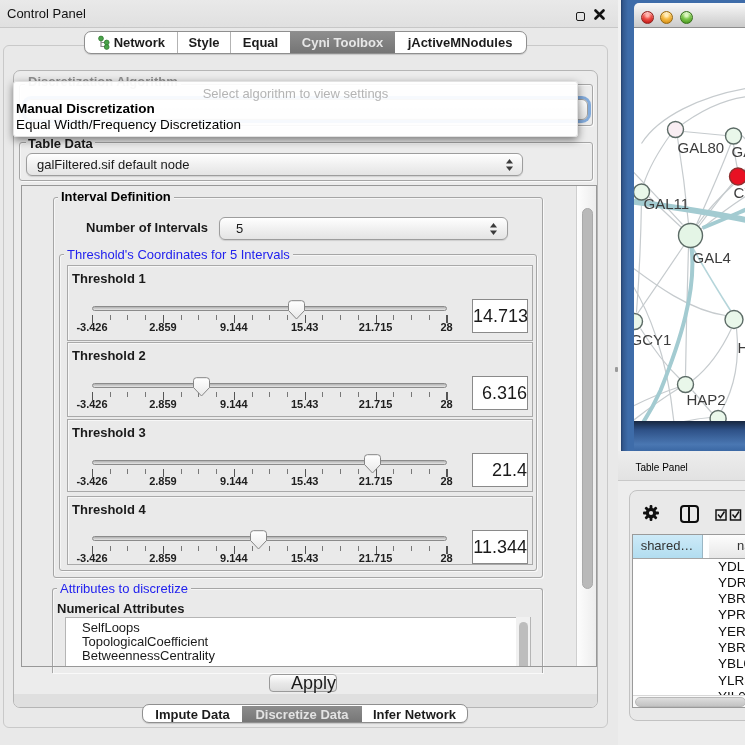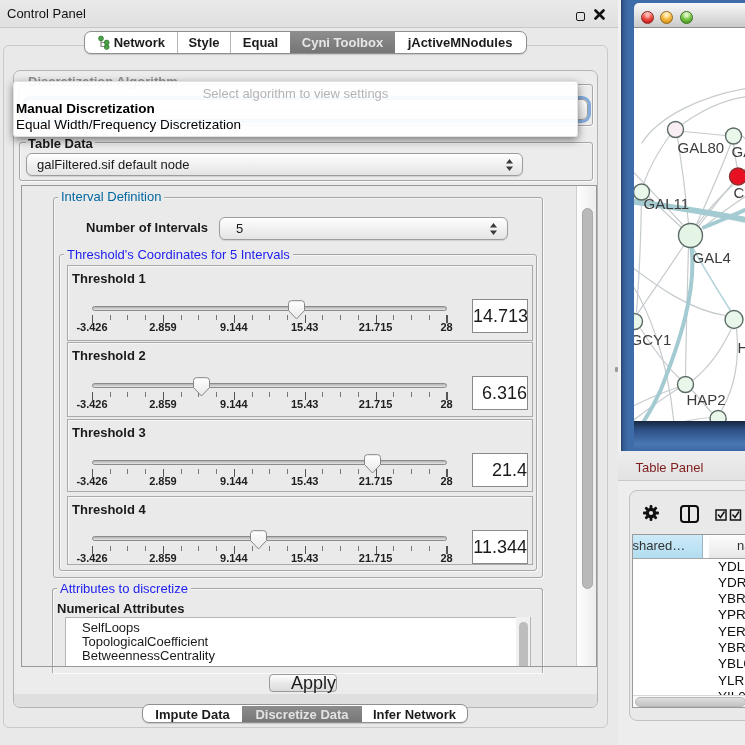--- a/index.html
+++ b/index.html
@@ -53,21 +53,21 @@
       <path d="M4.5 1 L8 5.4 H1 Z" fill="#3a3a3a"></path>
       <path d="M4.5 13 L1 8.6 H8 Z" fill="#3a3a3a"></path>
     </svg>
 </div>
 
 <div class="abs" style="left:20.5px;top:185px;width:576.5px;height:482px;border:1px solid #989898;background:#eaeaea"></div>
 <div class="abs" style="left:576px;top:186px;width:20px;height:480px;background:linear-gradient(90deg,#fdfdfd,#ededed);border-left:1px solid #cfcfcf"></div>
 <div class="abs" style="left:581.5px;top:208px;width:11px;height:381px;border-radius:6px;background:#b9b9b9;border:1px solid #a9a9a9"></div>
 
 <div class="grp" style="left:52.5px;top:196.5px;width:490px;height:381px"></div>
-<div class="abs gtitle" style="left:58px;top:189px;color:#0369a1;font-weight:normal;background:#eaeaea">Interval Definition</div>
+<div class="abs gtitle" style="left:58px;top:189px;color:#000000;font-weight:bold;background:#eaeaea">Interval Definition</div>
 
 <div class="abs" style="left:86px;top:220px;font-size:13px;font-weight:bold">Number of Intervals</div>
 <div class="combo" style="left:219px;top:217px;width:289px;height:23px;line-height:22px">
   <span style="margin-left:16px">5</span>
   <svg class="arrows" style="right:9px" width="9" height="14" viewBox="0 0 9 14">
       <path d="M4.5 1 L8 5.4 H1 Z" fill="#3a3a3a"></path>
       <path d="M4.5 13 L1 8.6 H8 Z" fill="#3a3a3a"></path>
     </svg>
 </div>
 
@@ -252,21 +252,21 @@
     <text x="692" y="262">GAL4</text>
     <text x="630" y="344">GCY1</text>
     <text x="737" y="352">HA</text>
     <text x="686" y="404">HAP2</text>
   </g>
 </svg>
 </div>
 
 <div class="abs" style="left:618px;top:451px;width:127px;height:294px;background:#ededed"></div>
 <div class="abs" style="left:618px;top:453.5px;width:127px;height:27.5px;background:linear-gradient(#ececec,#e2e2e2);border-bottom:1px solid #c9c9c9"></div>
-<div class="abs" style="left:635.5px;top:453.5px;height:27px;line-height:27px;font-size:13px;color:#7f1d1d">Table Panel</div>
+<div class="abs" style="left:635.5px;top:453.5px;height:27px;line-height:27px;font-size:10px;color:#000000">Table Panel</div>
 <div class="abs" style="left:629px;top:490px;width:130px;height:231px;border:1px solid #c2c2c2;border-radius:8px;background:#e9e9e9"></div>
 
 <svg class="abs" style="left:643px;top:505px" width="16" height="16" viewBox="0 0 16 16">
   <g fill="#111">
     <rect x="6.6" y="0" width="2.8" height="5" rx="1"></rect>
     <rect x="6.6" y="11" width="2.8" height="5" rx="1"></rect>
     <rect x="0" y="6.6" width="5" height="2.8" ry="1"></rect>
     <rect x="11" y="6.6" width="5" height="2.8" ry="1"></rect>
     <rect x="6.6" y="0" width="2.8" height="5" rx="1" transform="rotate(45 8 8)"></rect>
     <rect x="6.6" y="11" width="2.8" height="5" rx="1" transform="rotate(45 8 8)"></rect>
@@ -281,21 +281,21 @@
 <svg class="abs" style="left:714.5px;top:508.5px" width="32" height="12" viewBox="0 0 32 12">
   <g fill="none" stroke="#151515" stroke-width="1.5">
     <rect x="1" y="1" width="10" height="10"></rect>
     <rect x="15.5" y="1" width="10" height="10"></rect>
     <path d="M3 5.5 L5.5 8.5 L9.5 2.5"></path>
     <path d="M17.5 5.5 L20 8.5 L24 2.5"></path>
   </g>
 </svg>
 
 <div class="abs" style="left:631.5px;top:533.5px;width:113.5px;height:174px;border:1px solid #9a9a9a;border-right:none;background:#fff;overflow:hidden">
-  <div class="abs" style="left:0;top:0;width:70px;height:23px;background:linear-gradient(#cdeaf8,#b2ddf0);border-right:1px solid #9ab6c4;text-align:left;line-height:22px;font-size:13px;color:#333">shared…</div>
+  <div class="abs" style="left:0;top:0;width:70px;height:23px;background:linear-gradient(#cdeaf8,#b2ddf0);border-right:1px solid #9ab6c4;text-align:center;line-height:22px;font-size:13px;color:#333">shared…</div>
   <div class="abs" style="left:76.5px;top:0;width:37px;height:23px;background:linear-gradient(#fdfdfd,#e7e7e7);line-height:22px;font-size:13px;color:#333;padding-left:28px">na</div>
   <div class="abs" style="left:0;top:23px;width:113.5px;height:1px;background:#a5a5a5"></div>
   <div class="abs" style="left:85.5px;top:24px;font-size:13.5px;line-height:16.3px;color:#0f0f0f;white-space:pre">YDL19
 YDR27
 YBR04
 YPR14
 YER05
 YBR04
 YBL07
 YLR34

